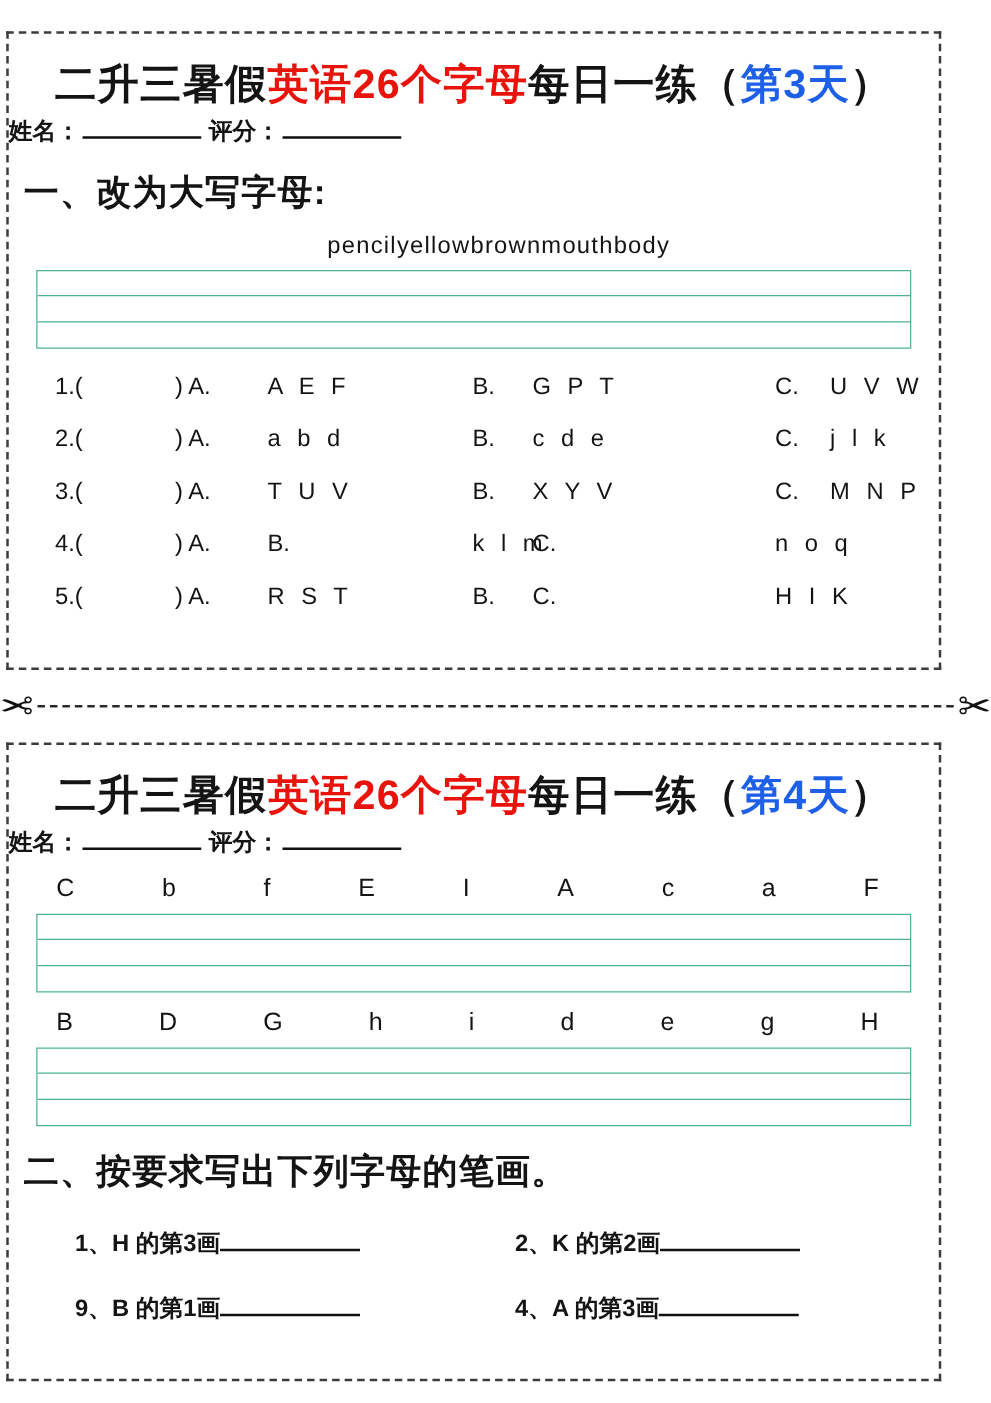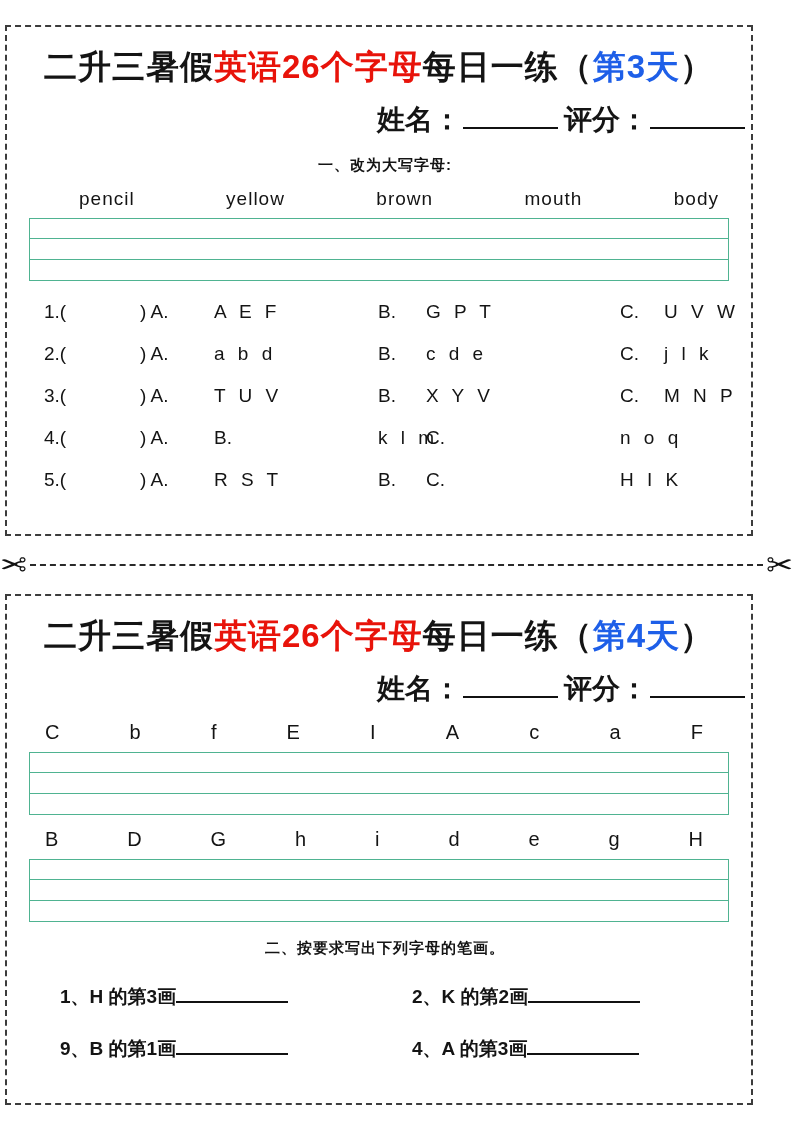--- a/index.html
+++ b/index.html
@@ -15,30 +15,30 @@
   #sheet1{top:25px;}
   #sheet2{top:594px;}
 
   .title{
     text-align:center;margin-top:18px;font-size:33px;font-weight:bold;
     letter-spacing:1px;white-space:nowrap;
   }
   .title .red{color:#e8130a;}
   .title .blue{color:#1e5fe8;}
 
-  .name-line{text-align:right;margin-top:11px;font-size:28px;font-weight:bold;}
+  .name-line{text-align:left;font-size:19px;font-weight:bold;}
   .blank{
     display:inline-block;width:95px;height:19px;margin:0 6px 0 2px;
     border-bottom:2px solid #111;vertical-align:baseline;
   }
 
-  .heading{font-size:15px;font-weight:bold;margin:17px 0 0 12px;letter-spacing:1px;text-align:center;}
+  .heading{font-size:28px;font-weight:bold;margin:17px 0 0 12px;letter-spacing:1px;}
 
   .words-row{
-    display:flex;justify-content:space-between;margin-top:13px;
+    display:flex;justify-content:center;margin-top:13px;
     padding:0 32px 0 72px;font-size:19px;letter-spacing:1px;
   }
 
   .write-box{
     position:relative;width:700px;height:63px;margin:8px auto 0;
     border:1.5px solid #4fb391;box-sizing:border-box;background:#fff;
   }
   .write-box .mid1,.write-box .mid2{
     position:absolute;left:0;right:0;height:0;border-top:1.5px solid #4fb391;
   }

